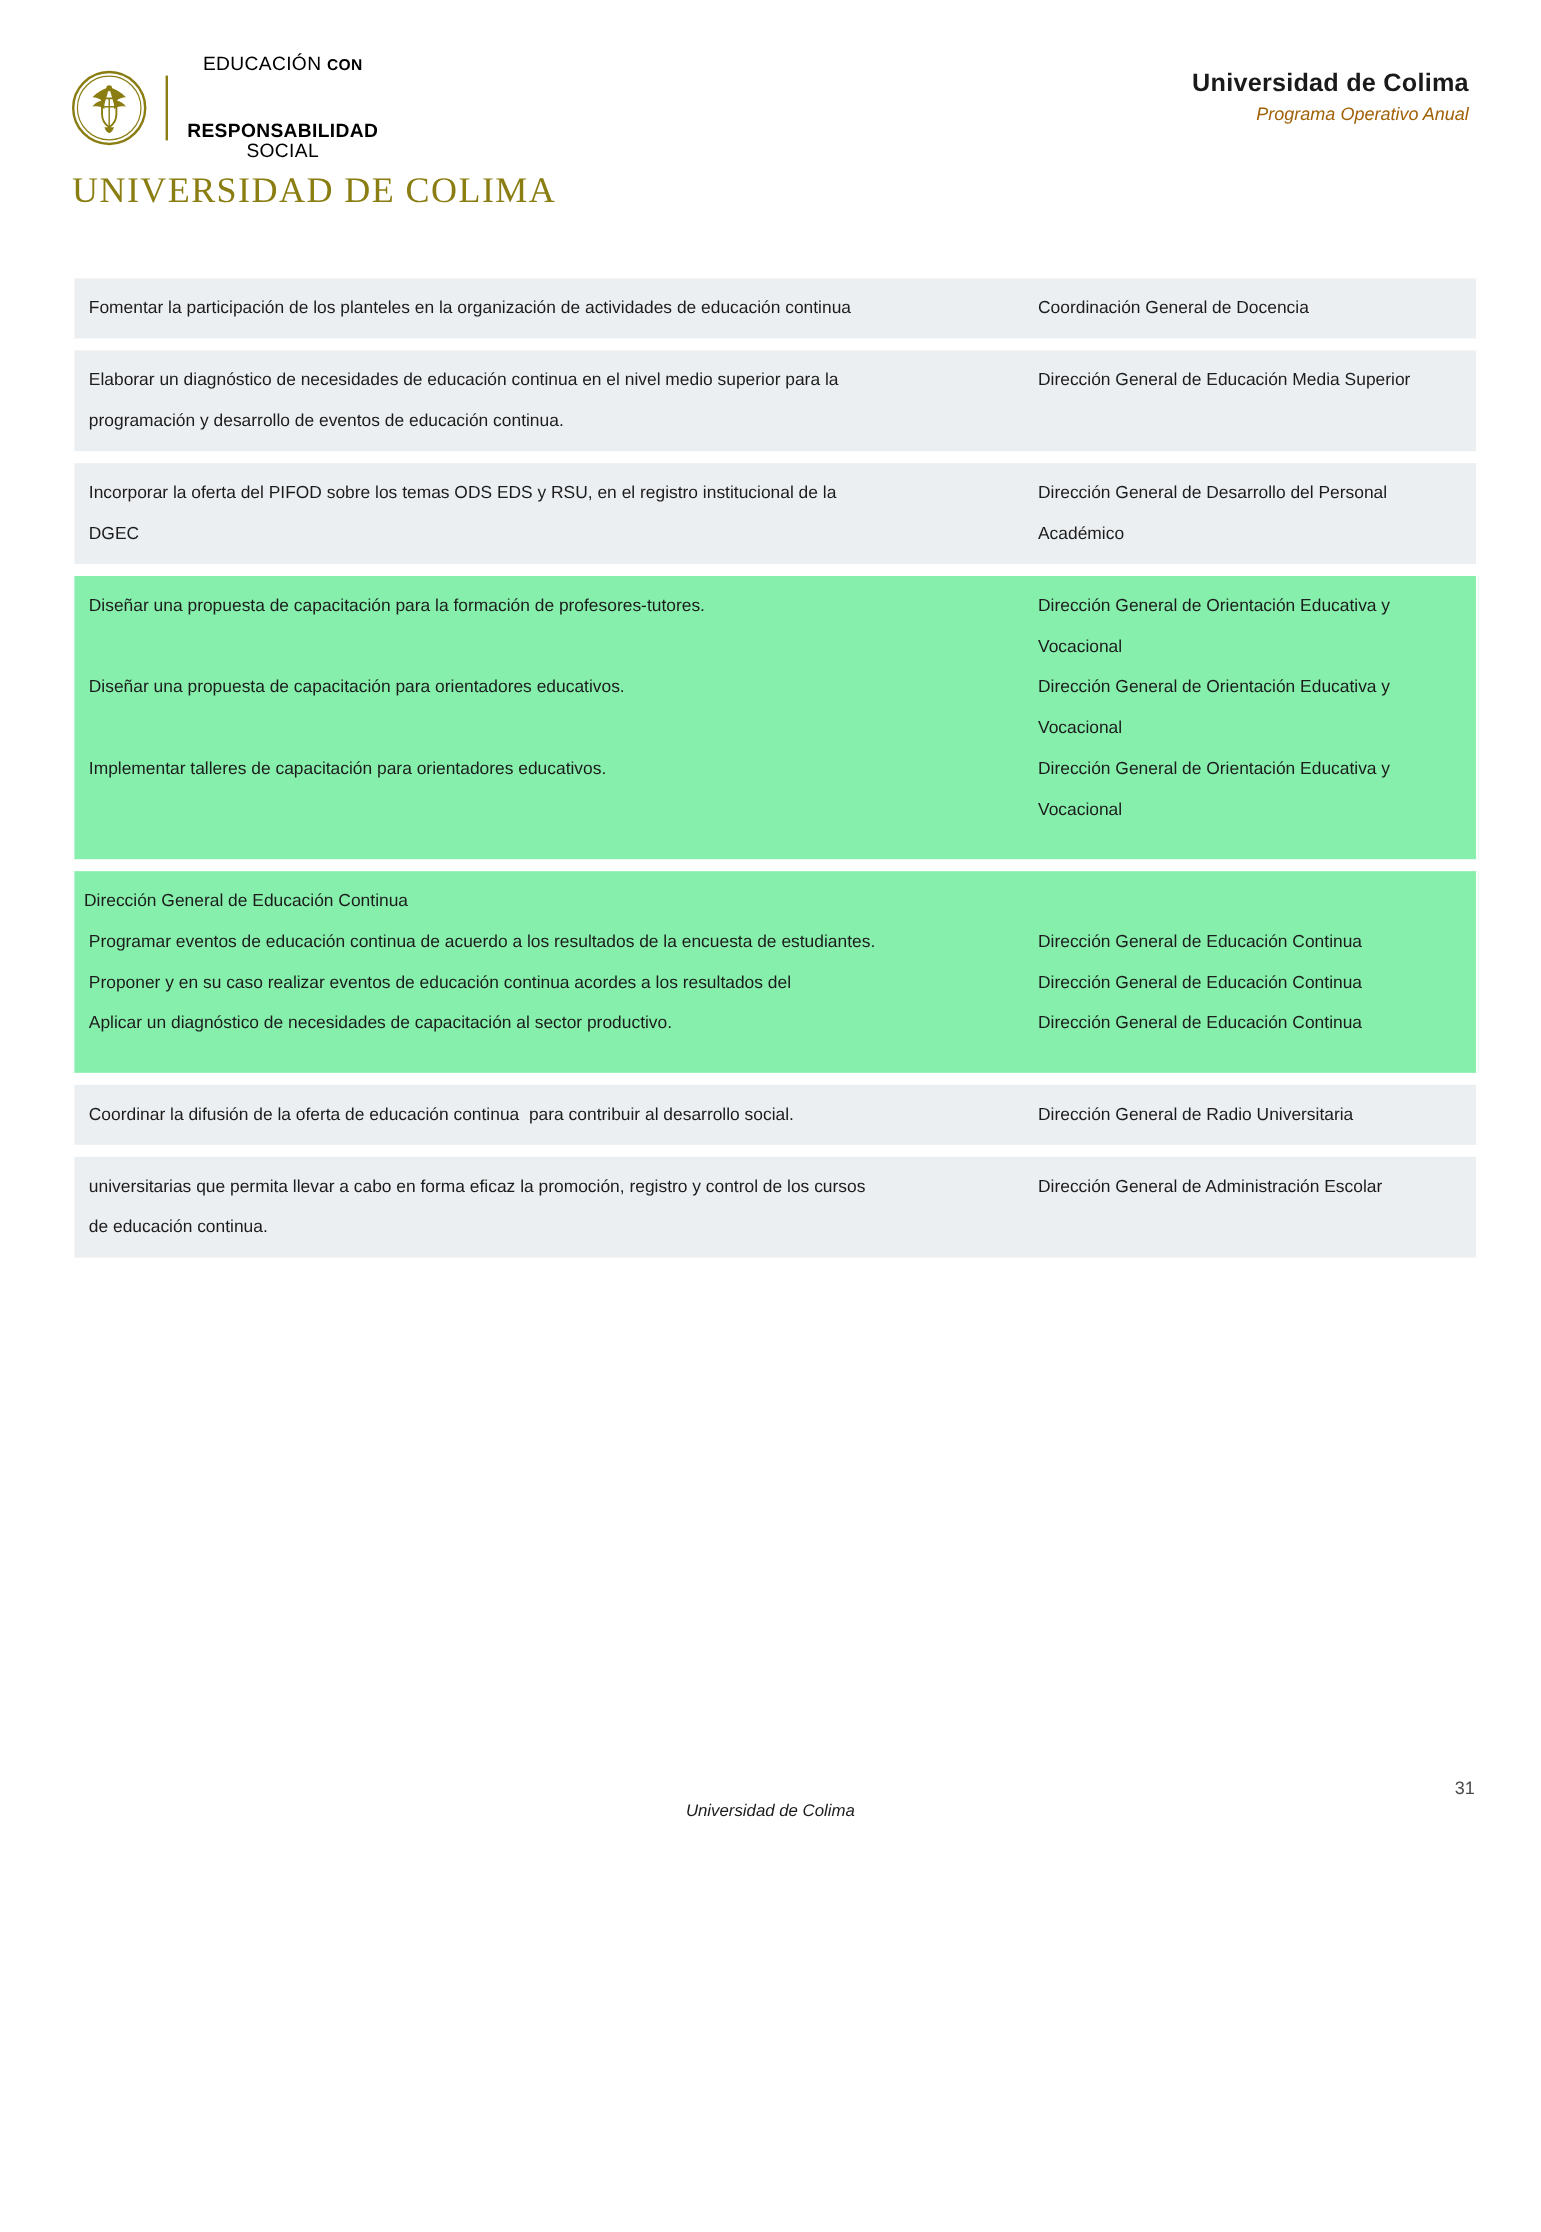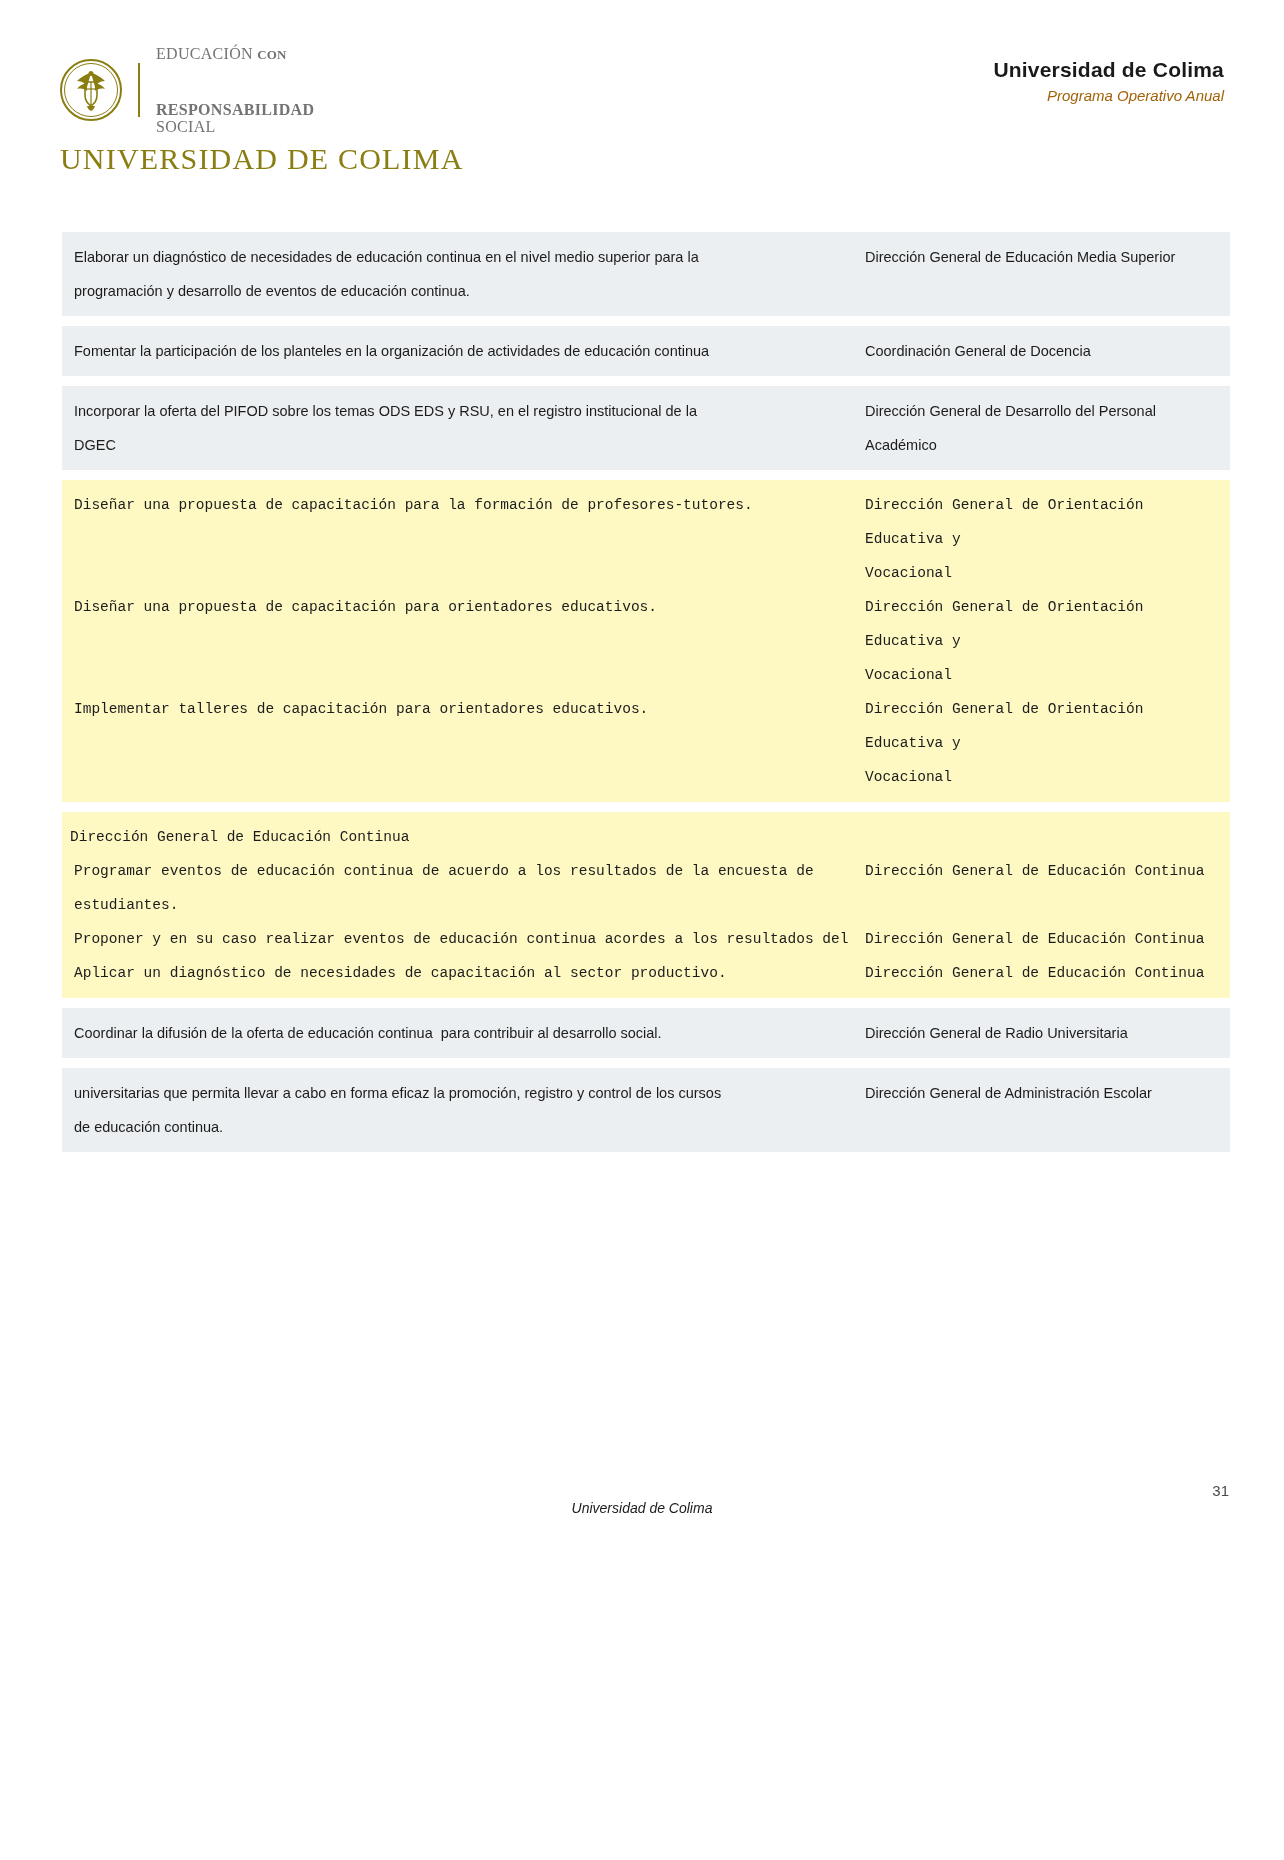--- a/index.html
+++ b/index.html
@@ -66,23 +66,24 @@
     height: 54px;
     background: #8a7d12;
     flex: 0 0 2px;
     margin: 0 4px;
   }
   .logo-words {
     line-height: 1.06;
     padding-top: 2px;
   }
   .lw1, .lw2, .lw3 {
-    color: #737373;
+    color: #000000;
     letter-spacing: 0.3px;
-    font-family: Liberation Serif, serif;
+    font-family: Liberation Sans, sans-serif;
+    text-align: center;
   }
   .lw1 { font-size: 16px; font-weight: 400; }
   .lw1 b { font-size: 13px; font-weight: 700; letter-spacing: 0.2px; }
   .lw2 { font-size: 16px; font-weight: 700; margin-top: 39px; }
   .lw3 { font-size: 16px; font-weight: 400; }
   .uni-wordmark {
     margin-top: 6px;
     color: #8a7d12;
     font-family: "Liberation Serif", serif;
     font-size: 30px;
@@ -152,26 +153,25 @@
     flex: 0 0 795px;
     padding-left: 12px;
     box-sizing: border-box;
   }
   .pair .pr {
     flex: 1 1 auto;
     padding-left: 8px;
     box-sizing: border-box;
   }
   .rowgroup {
-    background: #fef9c3;
+    background: #86efac;
     border-left: 2px solid #ffffff;
     border-right: 2px solid #ffffff;
     margin-bottom: 10px;
-    padding: 8px 0 8px 0;
-    font-family: Liberation Mono, monospace;
+    padding: 8px 0 24px 0;
   }
 
   
   .footer-center {
     position: absolute;
     left: 0;
     top: 1500px;
     width: 1284px;
     text-align: center;
     font-size: 14px;
@@ -220,37 +220,37 @@
 
     <div class="header-right">
       <div class="h-title">Universidad de Colima</div>
       <div class="h-sub">Programa Operativo Anual</div>
     </div>
   </div>
 
   <div class="table" id="table-root">
       <div class="row">
         <div class="col-left">
+          <div class="line">Fomentar la participación de los planteles en la organización de actividades de educación continua</div>
+        </div>
+        <div class="col-right">
+          <div class="line">Coordinación General de Docencia</div>
+        </div>
+      </div>
+      <div class="row">
+        <div class="col-left">
           <div class="line">Elaborar un diagnóstico de necesidades de educación continua en el nivel medio superior para la</div>
           <div class="line">programación y desarrollo de eventos de educación continua.</div>
         </div>
         <div class="col-right">
           <div class="line">Dirección General de Educación Media Superior</div>
         </div>
       </div>
       <div class="row">
         <div class="col-left">
-          <div class="line">Fomentar la participación de los planteles en la organización de actividades de educación continua</div>
-        </div>
-        <div class="col-right">
-          <div class="line">Coordinación General de Docencia</div>
-        </div>
-      </div>
-      <div class="row">
-        <div class="col-left">
           <div class="line">Incorporar la oferta del PIFOD sobre los temas ODS EDS y RSU, en el registro institucional de la</div>
           <div class="line">DGEC</div>
         </div>
         <div class="col-right">
           <div class="line">Dirección General de Desarrollo del Personal</div>
           <div class="line">Académico</div>
         </div>
       </div>
       <div class="rowgroup">
         <div class="pair">

